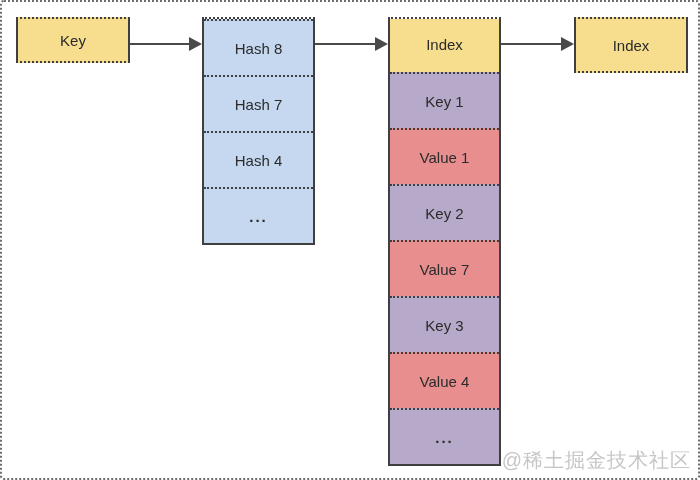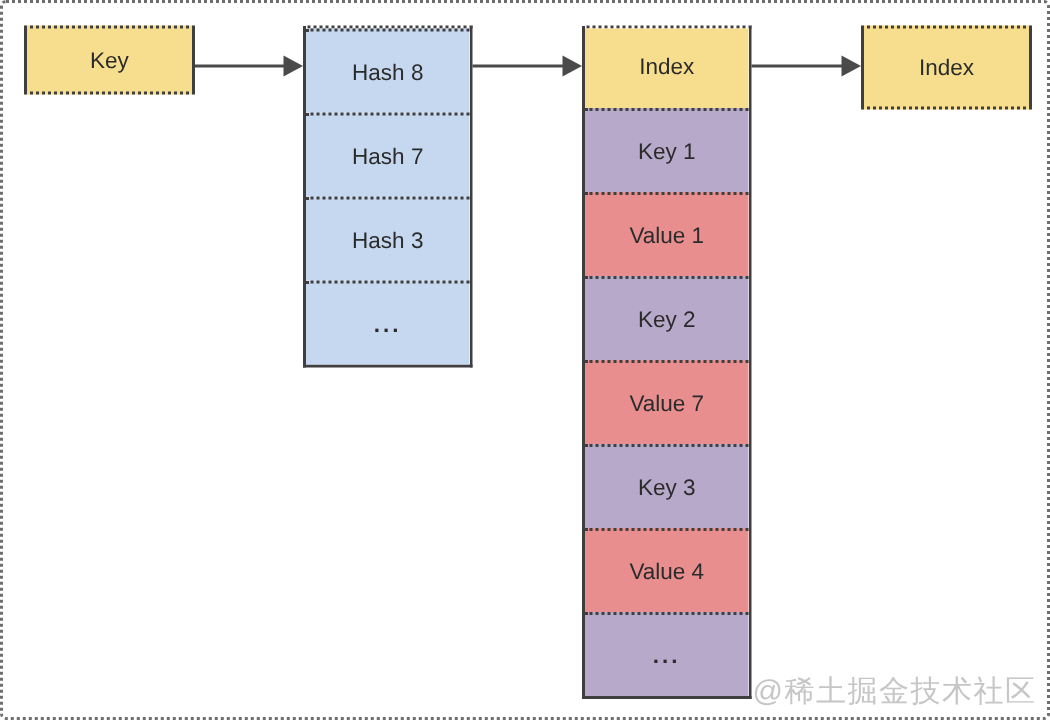--- a/index.html
+++ b/index.html
@@ -68,21 +68,21 @@
   </div>
 
   <div class="arrow a1">
     <div class="shaft"></div>
     <div class="head"></div>
   </div>
 
   <div class="column col-binary">
     <div class="cell blue">Hash 8</div>
     <div class="cell blue">Hash 7</div>
-    <div class="cell blue">Hash 3</div>
+    <div class="cell blue">Hash 4</div>
     <div class="cell blue ellipsis">...</div>
   </div>
 
   <div class="arrow a2">
     <div class="shaft"></div>
     <div class="head"></div>
   </div>
 
   <div class="column col-index">
     <div class="col-header">

